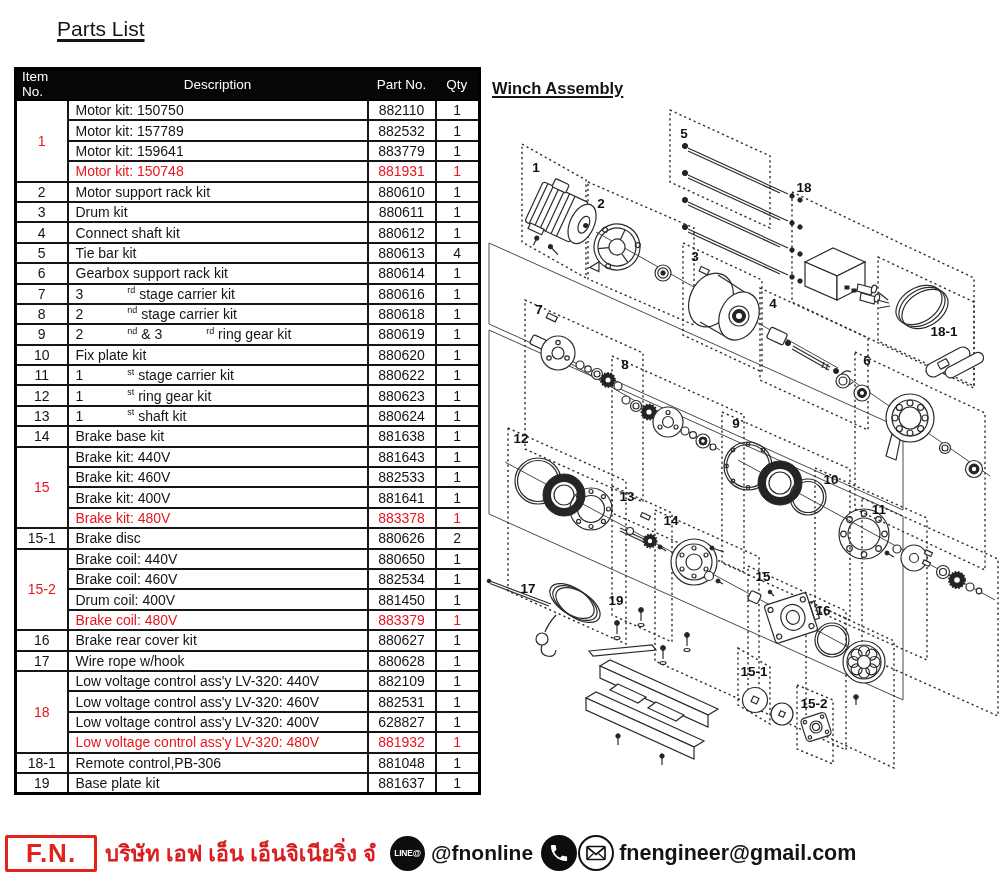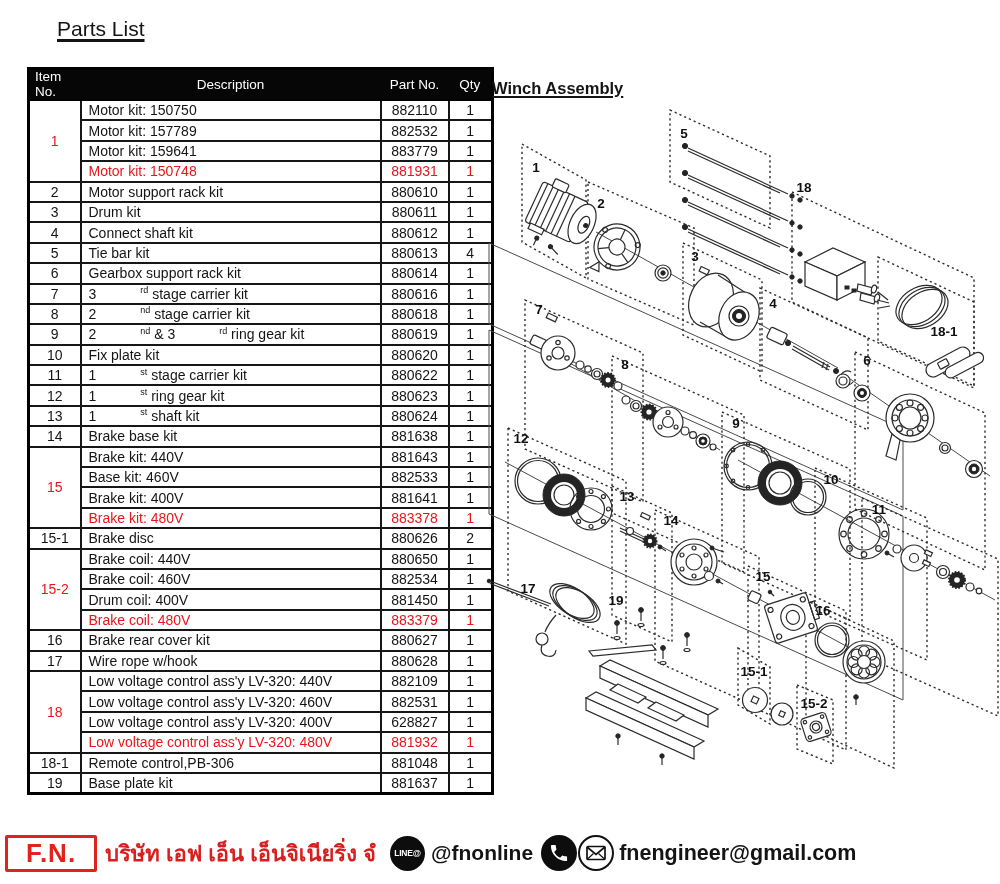--- a/index.html
+++ b/index.html
@@ -6,21 +6,21 @@
   .page{position:relative;width:1000px;height:884px;background:#fff;overflow:hidden;
         font-family:"Liberation Sans",sans-serif;color:#141414;}
 
   
   .main-title{position:absolute;left:57px;top:17px;font-size:21px;font-weight:normal;
     text-decoration:underline;text-decoration-thickness:2.5px;text-underline-offset:3px;}
   .diagram-title{position:absolute;left:492px;top:79px;font-size:16.5px;font-weight:bold;
     text-decoration:underline;text-decoration-thickness:2px;text-underline-offset:2px;}
 
   
-  .tbl-wrap{position:absolute;left:27px;top:67px;}
+  .tbl-wrap{position:absolute;left:14px;top:67px;}
   table.parts{border-collapse:collapse;table-layout:fixed;width:464px;border:3px solid #000;}
   table.parts th{background:#060606;color:#fff;font-weight:normal;font-size:13.5px;
     height:29px;border:0;border-bottom:2px solid #000;padding:0;}
   table.parts th.c-item{text-align:left;padding-left:5px;line-height:1.05;}
   table.parts td{border:2px solid #161616;height:18.4px;font-size:14px;padding:0;
     text-align:center;line-height:1;white-space:nowrap;overflow:hidden;}
   table.parts td.col-desc{text-align:left;padding-left:7px;}
   table.parts td sup{font-size:9px;line-height:0;padding-left:44px;}
   .red{color:#e8151b;}
 
@@ -172,21 +172,21 @@
             <td class="col-part">881638</td>
             <td class="col-qty">1</td>
           </tr>
           <tr>
             <td class="col-item red" rowspan="4">15</td>
             <td class="col-desc">Brake kit: 440V</td>
             <td class="col-part">881643</td>
             <td class="col-qty">1</td>
           </tr>
           <tr>
-            <td class="col-desc">Base kit: 460V</td>
+            <td class="col-desc">Brake kit: 460V</td>
             <td class="col-part">882533</td>
             <td class="col-qty">1</td>
           </tr>
           <tr>
             <td class="col-desc">Brake kit: 400V</td>
             <td class="col-part">881641</td>
             <td class="col-qty">1</td>
           </tr>
           <tr>
             <td class="col-desc red">Brake kit: 480V</td>

